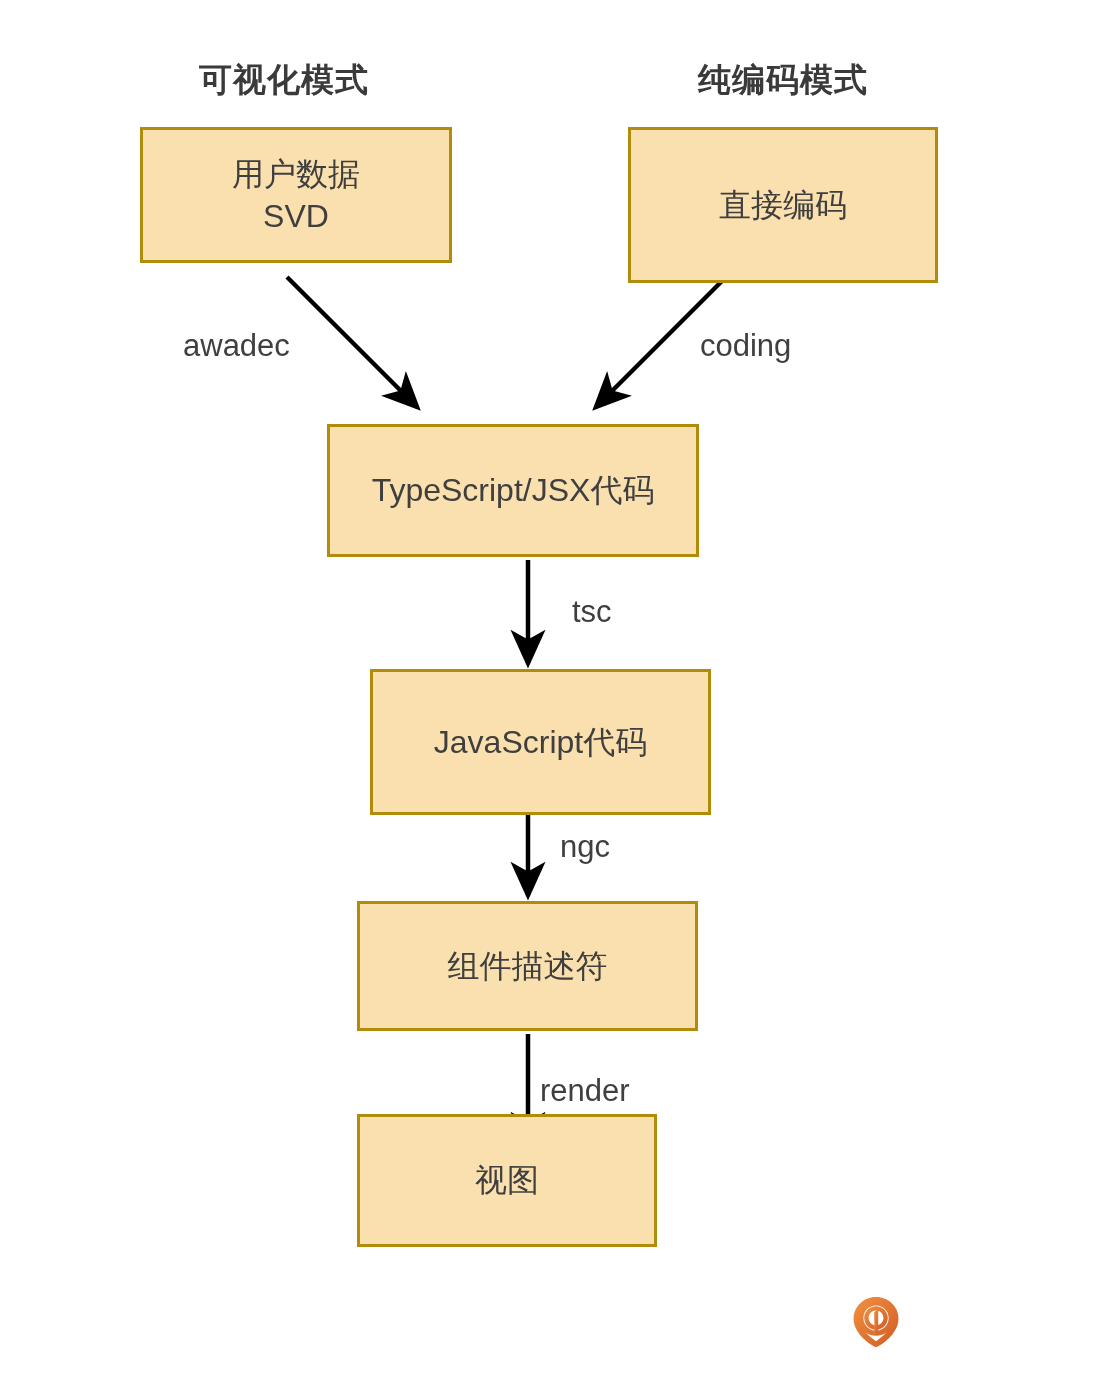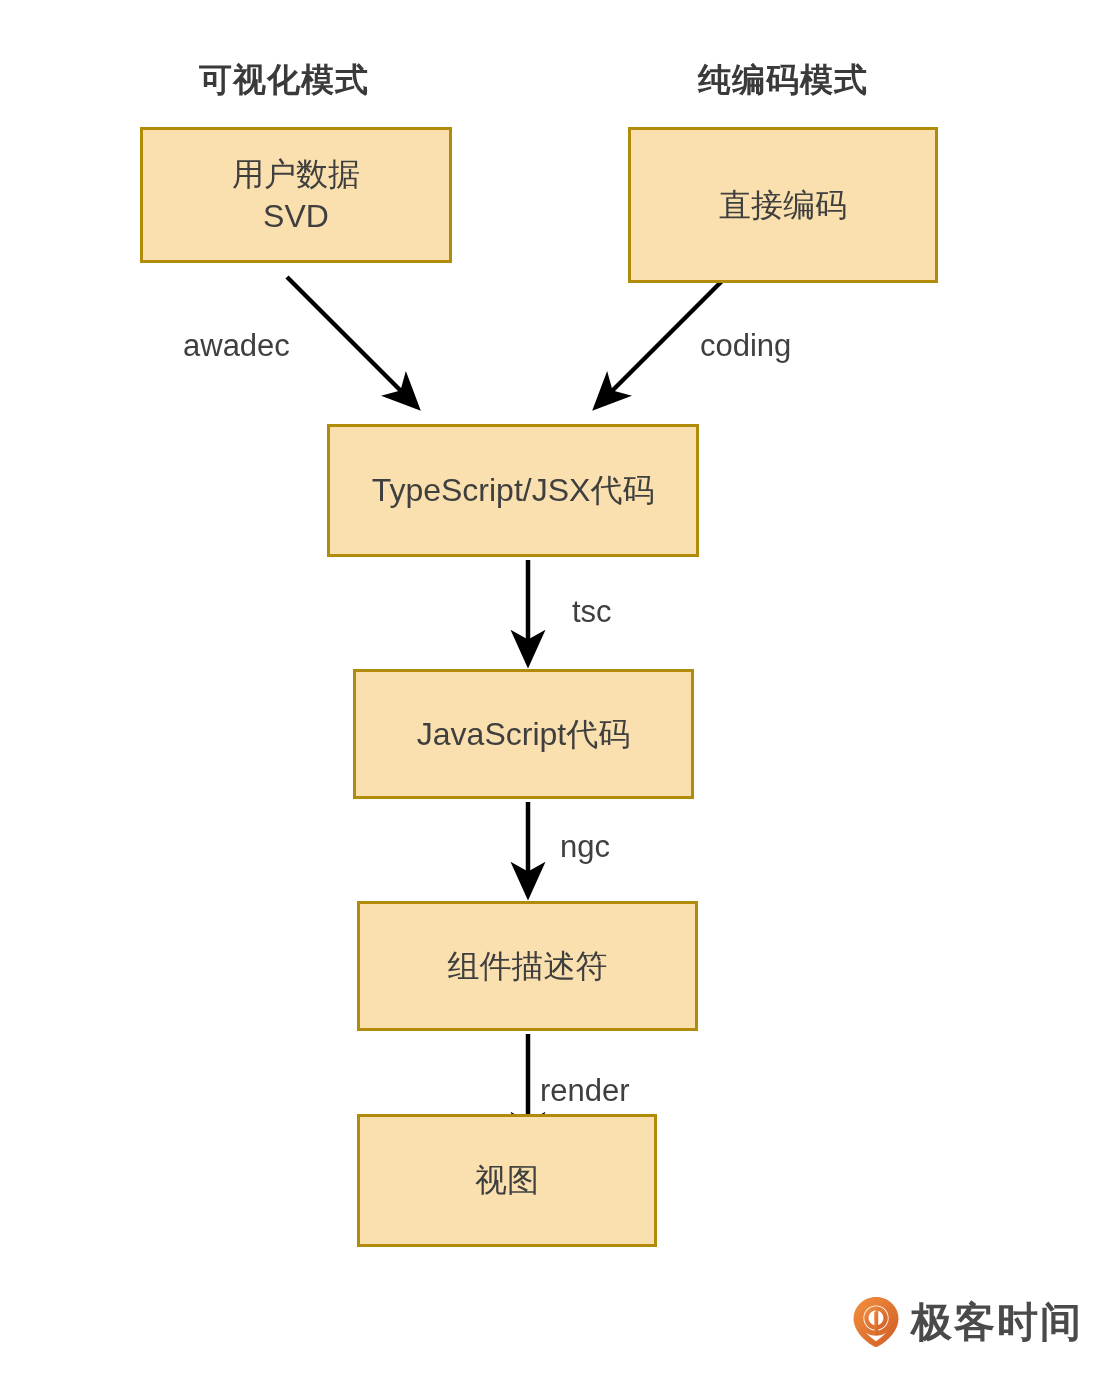--- a/index.html
+++ b/index.html
@@ -45,21 +45,21 @@
     text-align: center;
     color: #3f3f3f;
     font-size: 32px;
     line-height: 1.32;
   }
   .node-box .node-label { display: block; }
 
   #node-user-data  { left: 140px; top: 127px; width: 312px; height: 136px; }
   #node-direct-code{ left: 628px; top: 127px; width: 310px; height: 156px; }
   #node-ts-jsx     { left: 327px; top: 424px; width: 372px; height: 133px; }
-  #node-js-code    { left: 353px; top: 669px; width: 341px; height: 130px; }
+  #node-js-code    { left: 370px; top: 669px; width: 341px; height: 146px; }
   #node-descriptor { left: 357px; top: 901px; width: 341px; height: 130px; }
   #node-view       { left: 357px; top: 1101px; width: 300px; height: 133px; margin-top: 13px; }
 
   .edge-label {
     position: absolute;
     font-size: 31px;
     color: #3f3f3f;
     white-space: nowrap;
   }
   #label-awadec { left: 183px; top: 328px; }
@@ -149,14 +149,13 @@
         <stop offset="0%" stop-color="#f3913f"></stop>
         <stop offset="100%" stop-color="#cf5c26"></stop>
       </linearGradient>
     </defs>
     <path d="M24 1 C11.3 1 1.5 10.7 1.5 23 C1.5 33.2 10.6 44.2 22.2 50.6 C23.3 51.2 24.7 51.2 25.8 50.6 C37.4 44.2 46.5 33.2 46.5 23 C46.5 10.7 36.7 1 24 1 Z" fill="url(#pinGrad)"></path>
     <circle cx="24" cy="22" r="12.6" fill="#ffffff"></circle>
     <path d="M24 10.2 C17.5 10.2 12.2 15.4 12.2 21.9 C12.2 28.4 17.5 33.6 24 33.6 C30.5 33.6 35.8 28.4 35.8 21.9 C35.8 15.4 30.5 10.2 24 10.2 Z M24 14.6 C28.1 14.6 31.4 17.9 31.4 21.9 C31.4 25.9 28.1 29.2 24 29.2 C19.9 29.2 16.6 25.9 16.6 21.9 C16.6 17.9 19.9 14.6 24 14.6 Z" fill="url(#pinGrad)"></path>
     <path d="M22.1 16.4 L26.2 13.1 L26.2 38.5 L22.6 41.2 Z" fill="url(#pinGrad)"></path>
     <path d="M13.6 36.5 C17.1 40.1 20.4 42.8 24 45.2 C27.6 42.8 30.9 40.1 34.4 36.5 C31.2 38.6 27.8 39.7 24 39.7 C20.2 39.7 16.8 38.6 13.6 36.5 Z" fill="#ffffff"></path>
   </svg>
-  <span class="brand-text">极客时间</span>
 </div>
 
 </body></html>

